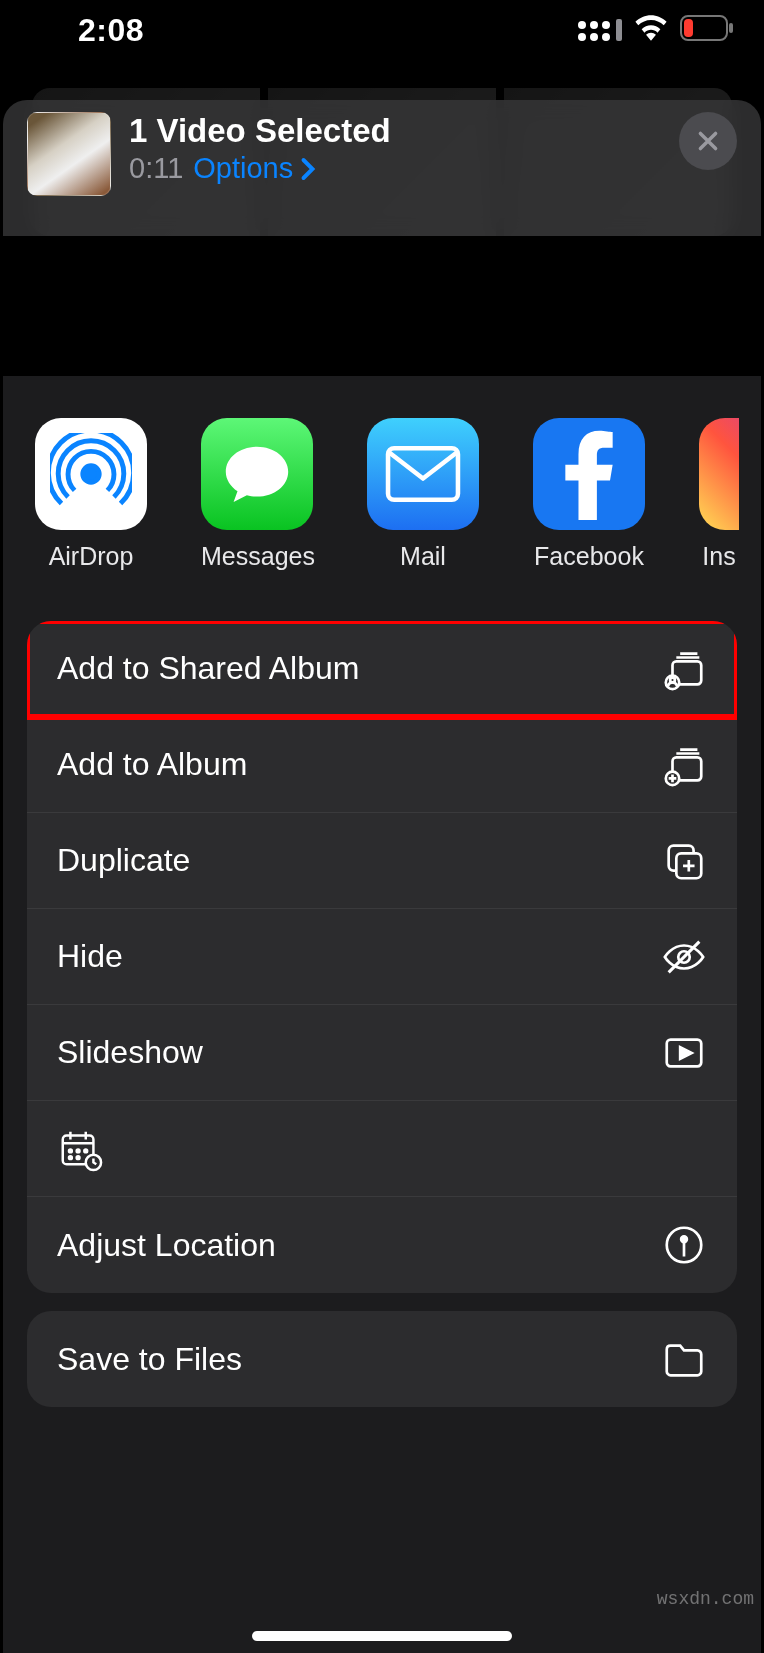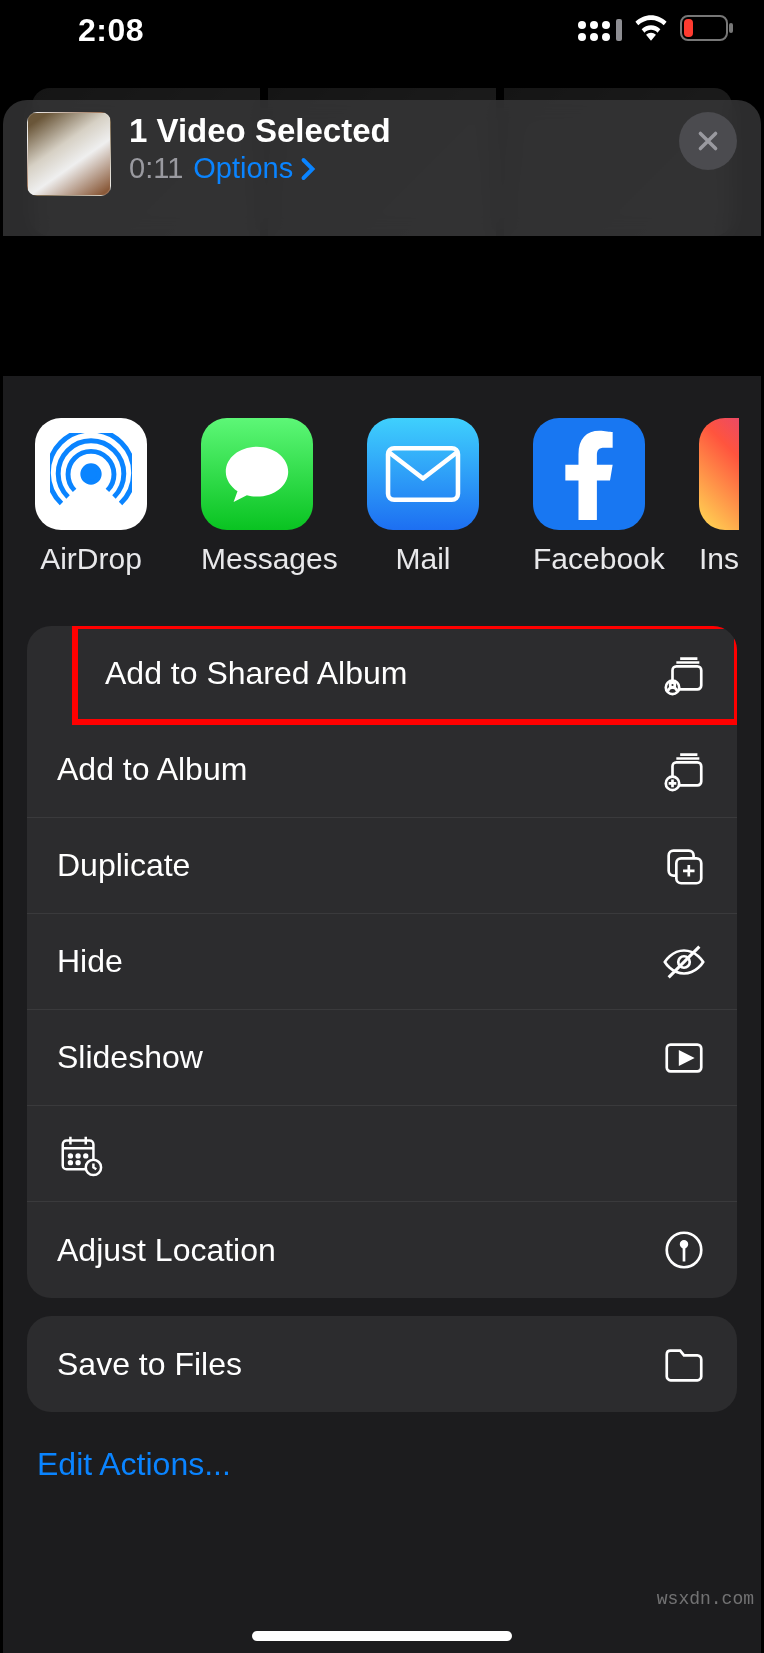--- a/index.html
+++ b/index.html
@@ -92,21 +92,21 @@
     display:flex; gap: 54px;
     padding: 0 0 0 32px;
     overflow: visible;
   }
   .app-item { width:112px; text-align:center; flex-shrink:0;}
   .app-icon {
     width:112px; height:112px; border-radius:26px;
     display:flex;align-items:center;justify-content:center;
     margin-bottom:12px;
   }
-  .app-label{ font-size:30px; color:#e8e8ea; white-space:nowrap;text-align:center;}
+  .app-label{ font-size:25px; color:#e8e8ea; white-space:nowrap;text-align:center;}
   .ic-airdrop{ background:#fff; }
   .ic-messages{ background:linear-gradient(#5df777,#09c321);}
   .ic-mail{ background:linear-gradient(#3fd0fd,#1d6ff2);}
   .ic-facebook{ background:#1877f2;}
   .ic-instagram{ background:linear-gradient(45deg,#fd5,#ff543e 50%,#c837ab);}
   
   .actions-wrap { padding: 50px 24px 12px 24px; display:flex;flex-direction:column; gap:18px;}
   .action-group {
     background:#2c2c2e;
     border-radius:24px;
@@ -118,21 +118,21 @@
     padding: 0 30px;
     border-bottom:1px solid #3a3a3c;
     font-size:32px;
   }
   .action-group .action-row:last-child{ border-bottom:none; }
   .action-row .label{ color:#fff; }
   .action-row svg{ width:46px; height:46px; color:#fff; flex-shrink:0;}
   .highlight {
     outline: 6px solid #ff0000;
     outline-offset:-3px;
-    position:relative; z-index:2;margin-left:48px;
+    position:relative; z-index:2;
   }
   .edit-link {
     color:#0a84ff;
     font-size:32px;
     padding: 16px 10px 0 10px;
   }
   
   .home-indicator{
     position:absolute; bottom:12px; left:50%; transform:translateX(-50%);
     width:260px; height:10px; border-radius:6px; background:#fff;
@@ -330,20 +330,19 @@
 
       <div class="action-group">
         <div class="action-row">
           <span class="label">Save to Files</span>
           <svg viewBox="0 0 48 48" fill="none" stroke="currentColor" stroke-width="2.8">
             <path d="M6 14c0-2 1-4 4-4h10l4 5h14c2 0 4 2 4 4v18c0 2-2 4-4 4H10c-2 0-4-2-4-4V14z"></path>
           </svg>
         </div>
       </div>
 
-      <div class="edit-link">Edit Actions...</div>
     </div>
 
   </div>
 </div>
 
 <div class="home-indicator"></div>
 <div class="watermark">wsxdn.com</div>
 
 </body></html>

